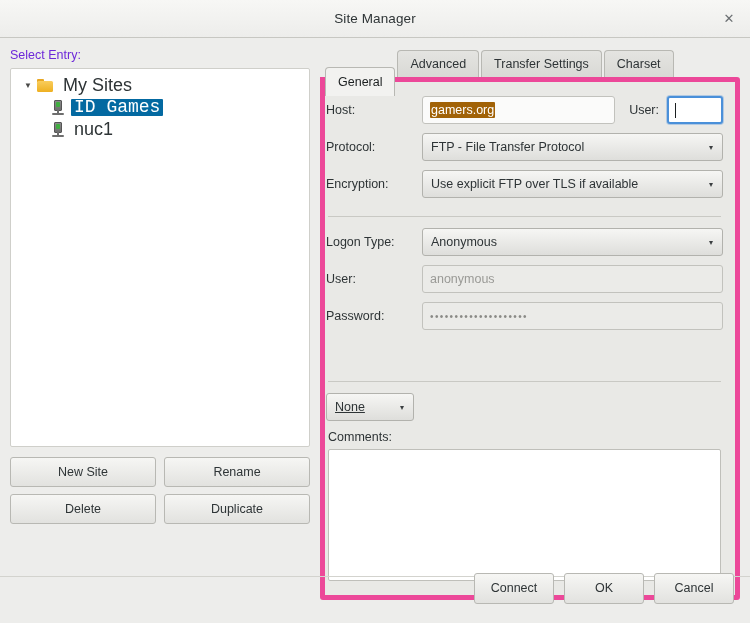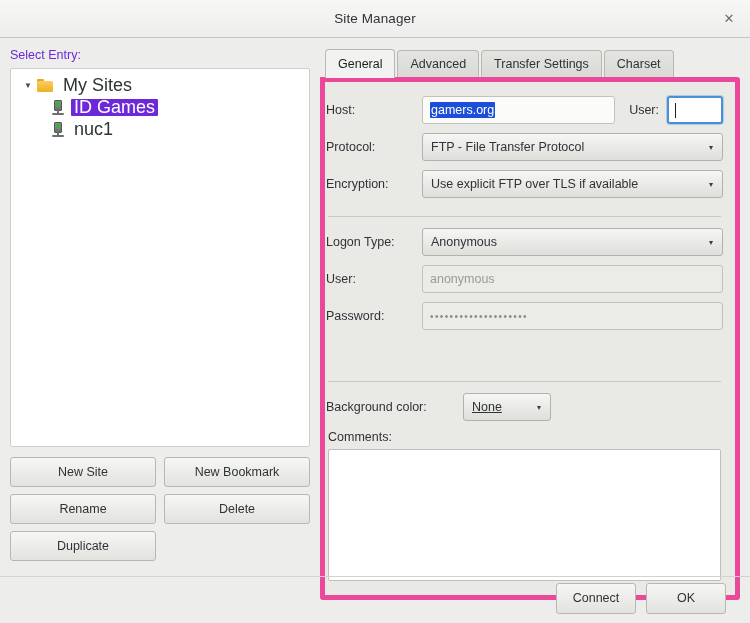--- a/index.html
+++ b/index.html
@@ -147,23 +147,24 @@
     width: 2px; height: 4px;
     background: #6e6e6e;
   }
   .tree-label {
     font-size: 18px;
     color: #2e3436;
     padding: 1px 3px;
     line-height: 15px;
   }
   .tree-row.selected .tree-label {
-    background: #6d28d9;
+    background: #0369a1;
     color: #ffffff;
     border-radius: 1px;
+    font-family: Liberation Mono, monospace;
   }
 
   
   .btn-grid {
     margin-top: 10px;
     display: grid;
     grid-template-columns: 1fr 1fr;
     gap: 7px 8px;
   }
   .btn {
@@ -208,21 +209,21 @@
     border-bottom: none;
     border-radius: 4px 4px 0 0;
     margin-right: 2px;
     cursor: pointer;
   }
   .tab.active {
     background: #f2f2f0;
     height: 29px;
     color: #1b1f20;
     position: relative;
-    top: 1px;
+    top: 19px;
   }
   .tab-panel {
     flex: 1;
     background: #e9e9e6;
     border: 5px solid #ec4899;
     border-radius: 0 3px 3px 3px;
     padding: 14px 12px 12px 1px;
     display: flex;
     flex-direction: column;
   }
@@ -250,21 +251,21 @@
     color: #2e3436;
     display: flex;
     align-items: center;
     outline: none;
   }
   .field.disabled {
     background: #ebebe8;
     color: #9a9a96;
   }
   .sel-text {
-    background: #1d4ed8;
+    background: #a16207;
     color: #ffffff;
     padding: 1px 1px;
     border-radius: 1px;
   }
   .port-label {
     margin-left: 14px;
     margin-right: 8px;
     font-size: 12.5px;
     flex: none;
   }
@@ -341,26 +342,26 @@
 
   
   .bottom-sep {
     position: absolute;
     left: 0; right: 0; bottom: 46px;
     height: 1px;
     background: #d3d3ce;
   }
   .bottom-bar {
     position: absolute;
-    left: 0; right: 0; bottom: 2px;
+    left: 0; right: 0; bottom: 12px;
     height: 46px;
     display: flex;
     align-items: center;
     justify-content: flex-end;
-    padding-right: 24px;
+    padding-right: 16px;
     gap: 10px;
   }
   .bottom-bar .btn { width: 80px; height: 31px; }
 </style>
 </head>
 <body>
 
 <div class="titlebar">
   <div class="title-text">Site Manager</div>
   <div class="close-btn">✕</div>
@@ -398,21 +399,20 @@
               <span class="stem"></span>
               <span class="base"></span>
           </span>
           <span class="tree-label">nuc1</span>
         </div>
 
       </div>
 
       <div class="btn-grid">
         <button class="btn">New Site</button>
-        <button class="btn">New Bookmark</button>
         <button class="btn">Rename</button>
         <button class="btn">Delete</button>
         <button class="btn">Duplicate</button>
       </div>
     </div>
 
     <div class="right-col">
 
       <div class="tabs">
         <div class="tab active">General</div>
@@ -471,33 +471,33 @@
         <div class="form-row">
           <span class="form-label">Password:</span>
           <div class="field disabled">
             <span class="pw-dots">••••••••••••••••••••</span>
           </div>
         </div>
 
         <div class="separator" style="margin-top:42px;"></div>
 
         <div class="form-row">
-          <span class="form-label" style="width:137px;">Background color:</span>
           <div class="combo small">
             <span>None</span>
             <span class="arrow">▾</span>
           </div>
         </div>
 
         <div class="comments-label">Comments:</div>
         <div class="comments-box"></div>
 
       </div>
     </div>
   </div>
 
   <div class="bottom-sep"></div>
   <div class="bottom-bar">
     <button class="btn">Connect</button>
     <button class="btn">OK</button>
+    <button class="btn">Cancel</button>
   </div>
 
 </div>
 
 </body></html>

